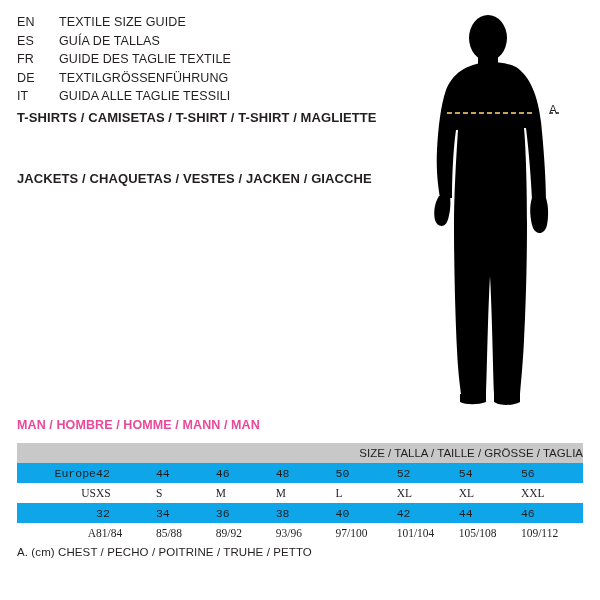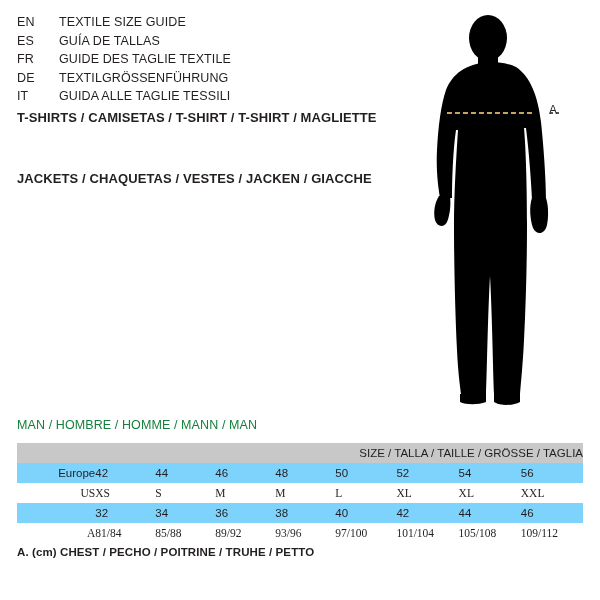--- a/index.html
+++ b/index.html
@@ -78,23 +78,23 @@
     color: #231f20;
     letter-spacing: 0.4px;
   }
 
   
   .man-title {
     position: absolute;
     left: 17px;
     top: 418px;
     font-size: 12.5px;
-    font-weight: normal;
-    letter-spacing: 0.1px;
-    color: #15803d;
+    font-weight: bold;
+    letter-spacing: 0.1px;
+    color: #ec4899;
   }
   table.size-table {
     position: absolute;
     left: 17px;
     top: 443px;
     width: 566px;
     border-collapse: collapse;
     font-size: 11.5px;
     color: #231f20;
   }
@@ -102,41 +102,42 @@
     height: 20px;
     padding: 0 0 0 0;
     vertical-align: middle;
     font-weight: normal;
   }
   tr.row-head td {
     background: #c8c8c8;
     font-weight: normal;
   }
   tr.row-alt td {
-    background: #7dd3fc;
+    background: #0ea5e9;
+    font-family: Liberation Mono, monospace;
   }
   tr.row-plain td {
     background: #ffffff;
     font-family: Liberation Serif, serif;
   }
   td.label-cell {
     width: 88px;
     padding-left: 4px;
     text-align: right;
   }
   td.val-cell {
     width: 68px;
     text-align: left;
   }
   .footnote {
     position: absolute;
     left: 17px;
     top: 546px;
     font-size: 11.5px;
-    font-weight: bold;
+    font-weight: normal;
     letter-spacing: 0.1px;
     color: #231f20;
   }
 </style>
 </head>
 <body>
 
 <div class="page">
 
   <div class="lang-block">

